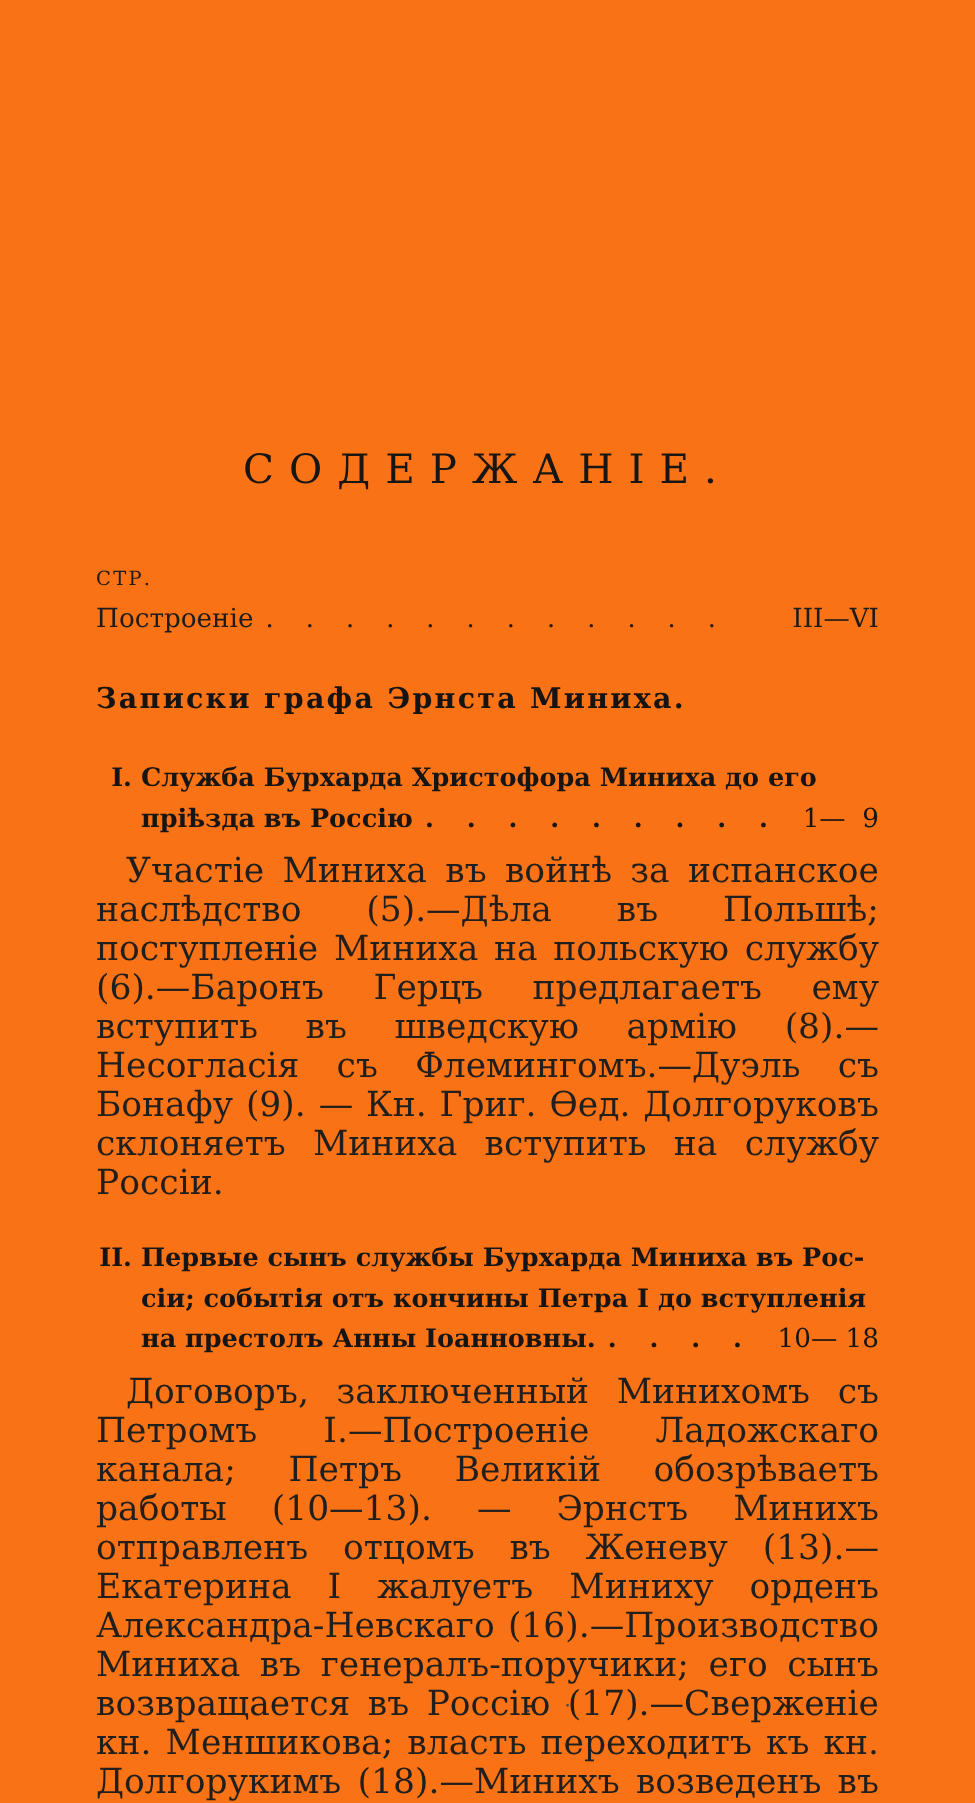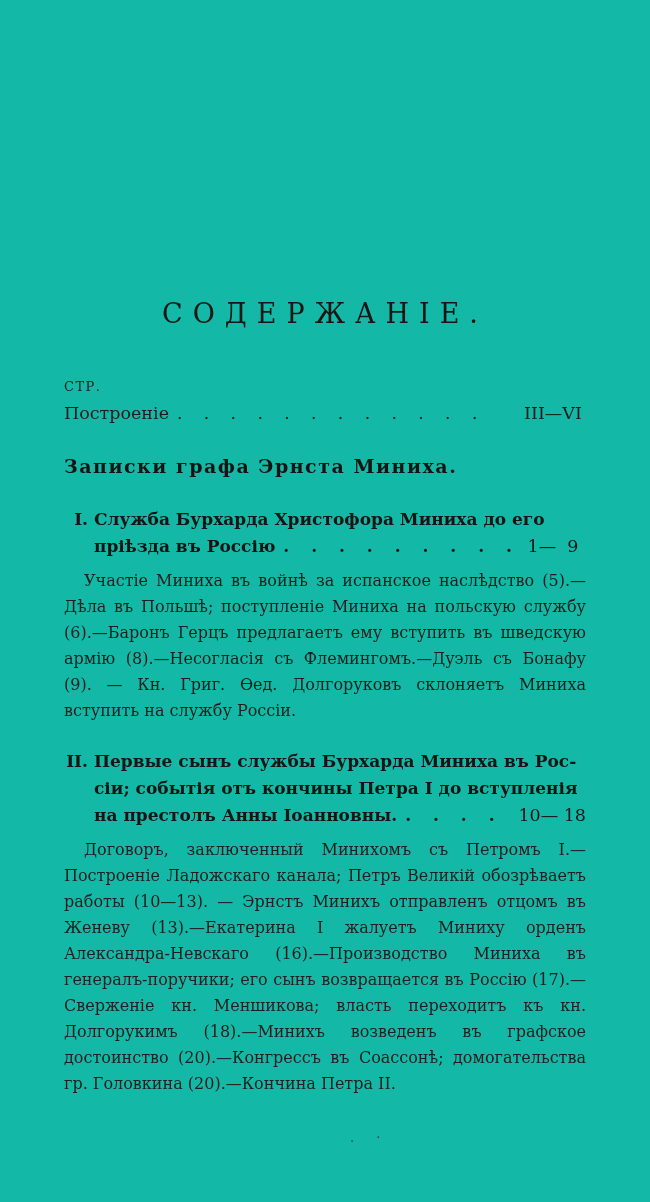--- a/index.html
+++ b/index.html
@@ -9,21 +9,21 @@
   body {
     width: 650px;
     height: 1202px;
     background: #f4f4f2;
     overflow: hidden;
   }
   .sheet {
     position: relative;
     width: 650px;
     height: 1202px;
-    background: #14b8a6;
+    background: #f97316;
     box-sizing: border-box;
     padding: 296px 64px 0 64px;
     font-family: "DejaVu Serif", serif;
     color: #1d1c1a;
   }
   .title {
     margin: 0;
     font-size: 27px;
     font-weight: normal;
     text-align: center;
@@ -53,21 +53,21 @@
     flex: 1;
     overflow: hidden;
     white-space: nowrap;
     letter-spacing: 8px;
     padding-left: 8px;
     font-size: 17px;
   }
   .pp {
     white-space: pre;
     min-width: 66px;
-    text-align: center;
+    text-align: right;
     font-size: 17.5px;
   }
   .section {
     margin: 26px 0 0 0;
     font-size: 19px;
     font-weight: bold;
     letter-spacing: 1.5px;
     text-align: left;
     line-height: 28px;
     color: #151413;
@@ -86,21 +86,21 @@
     display: inline-block;
     width: 24px;
     margin-right: 6px;
     text-align: right;
     text-indent: 0;
   }
   .ehead .pp { font-weight: normal; }
   .ehead .leaders { font-weight: bold; }
   .summary {
     margin: 8px 0 0 0;
-    font-size: 16px;
+    font-size: 23px;
     line-height: 26px;
     text-align: justify;
     text-indent: 20px;
     color: #201f1d;
   }
   .footer-mark {
     position: absolute;
     left: 350px;
     top: 1130px;
     font-size: 13px;

